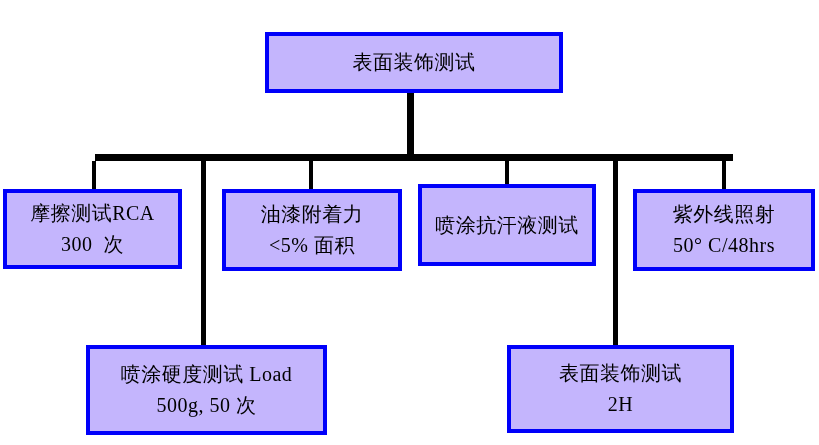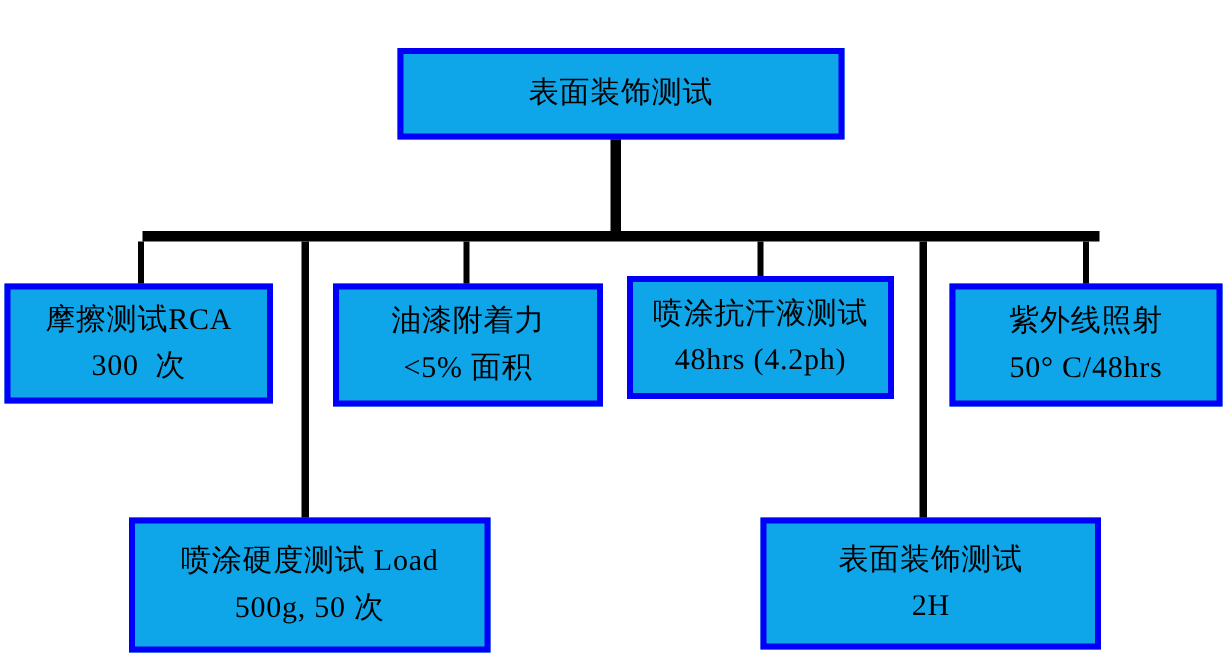--- a/index.html
+++ b/index.html
@@ -9,21 +9,21 @@
     height: 445px;
     background: #ffffff;
     font-family: "Liberation Serif", "DejaVu Serif", serif;
     color: #000000;
     overflow: hidden;
   }
   .node {
     position: absolute;
     box-sizing: border-box;
     border: 4px solid #0000fa;
-    background: #0ea5e9;
+    background: #c4b5fd;
     display: flex;
     flex-direction: column;
     align-items: center;
     justify-content: center;
     text-align: center;
   }
   .node .line {
     font-size: 20px;
     line-height: 31px;
     white-space: pre-wrap;
@@ -73,21 +73,20 @@
     <span class="line">300  次</span>
   </div>
 
   <div class="node node-l1-1">
     <span class="line">油漆附着力</span>
     <span class="line">&lt;5% 面积</span>
   </div>
 
   <div class="node node-l1-2">
     <span class="line">喷涂抗汗液测试</span>
-    <span class="line">48hrs (4.2ph)</span>
   </div>
 
   <div class="node node-l1-3">
     <span class="line">紫外线照射</span>
     <span class="line">50° C/48hrs</span>
   </div>
 
   <div class="node node-l2-0">
     <span class="line">喷涂硬度测试 Load</span>
     <span class="line">500g, 50 次</span>

